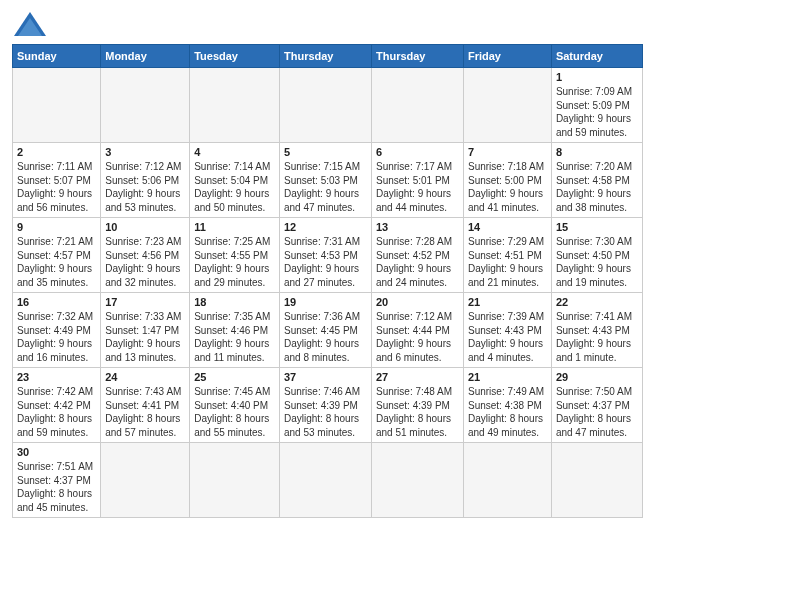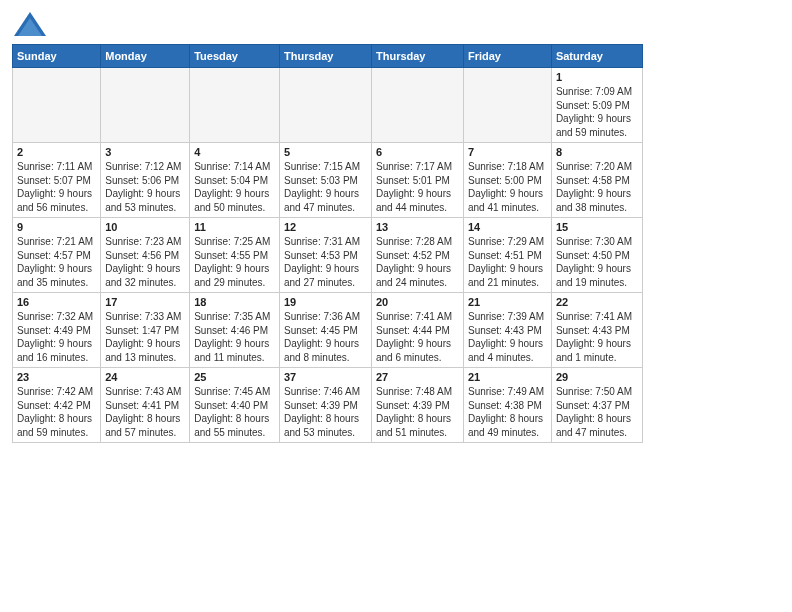--- a/index.html
+++ b/index.html
@@ -246,21 +246,21 @@
 Daylight: 9 hours and 11 minutes.</div>
           </td>
           <td>
             <span class="day-num">19</span>
             <div class="day-info">Sunrise: 7:36 AM
 Sunset: 4:45 PM
 Daylight: 9 hours and 8 minutes.</div>
           </td>
           <td>
             <span class="day-num">20</span>
-            <div class="day-info">Sunrise: 7:41 AM
+            <div class="day-info">Sunrise: 7:12 AM
 Sunset: 4:44 PM
 Daylight: 9 hours and 6 minutes.</div>
           </td>
           <td>
             <span class="day-num">21</span>
             <div class="day-info">Sunrise: 7:39 AM
 Sunset: 4:43 PM
 Daylight: 9 hours and 4 minutes.</div>
           </td>
           <td>
@@ -306,16 +306,30 @@
             <div class="day-info">Sunrise: 7:49 AM
 Sunset: 4:38 PM
 Daylight: 8 hours and 49 minutes.</div>
           </td>
           <td>
             <span class="day-num">29</span>
             <div class="day-info">Sunrise: 7:50 AM
 Sunset: 4:37 PM
 Daylight: 8 hours and 47 minutes.</div>
           </td>
+        </tr>
+        <tr>
+          <td>
+            <span class="day-num">30</span>
+            <div class="day-info">Sunrise: 7:51 AM
+Sunset: 4:37 PM
+Daylight: 8 hours and 45 minutes.</div>
+          </td>
+          <td class="shade"></td>
+          <td class="shade"></td>
+          <td class="shade"></td>
+          <td class="shade"></td>
+          <td class="shade"></td>
+          <td class="shade"></td>
         </tr>
       </tbody>
   </table>
 </div>
 
 </body></html>

